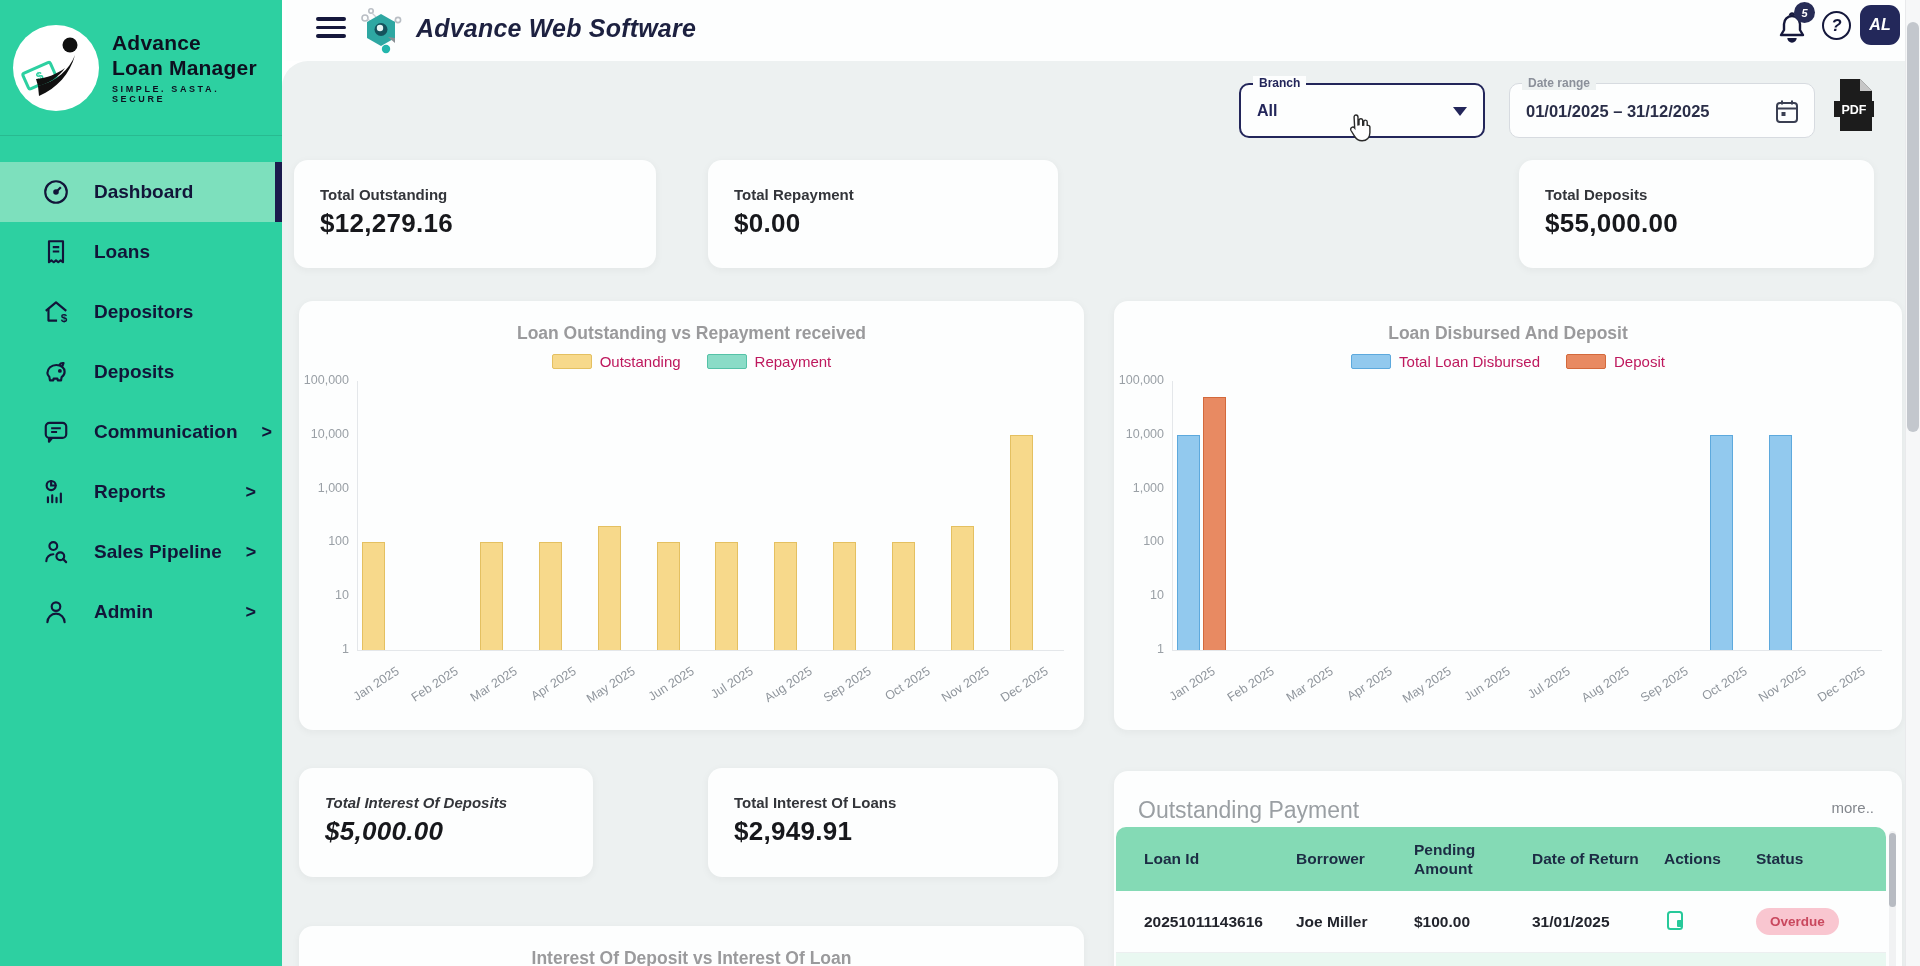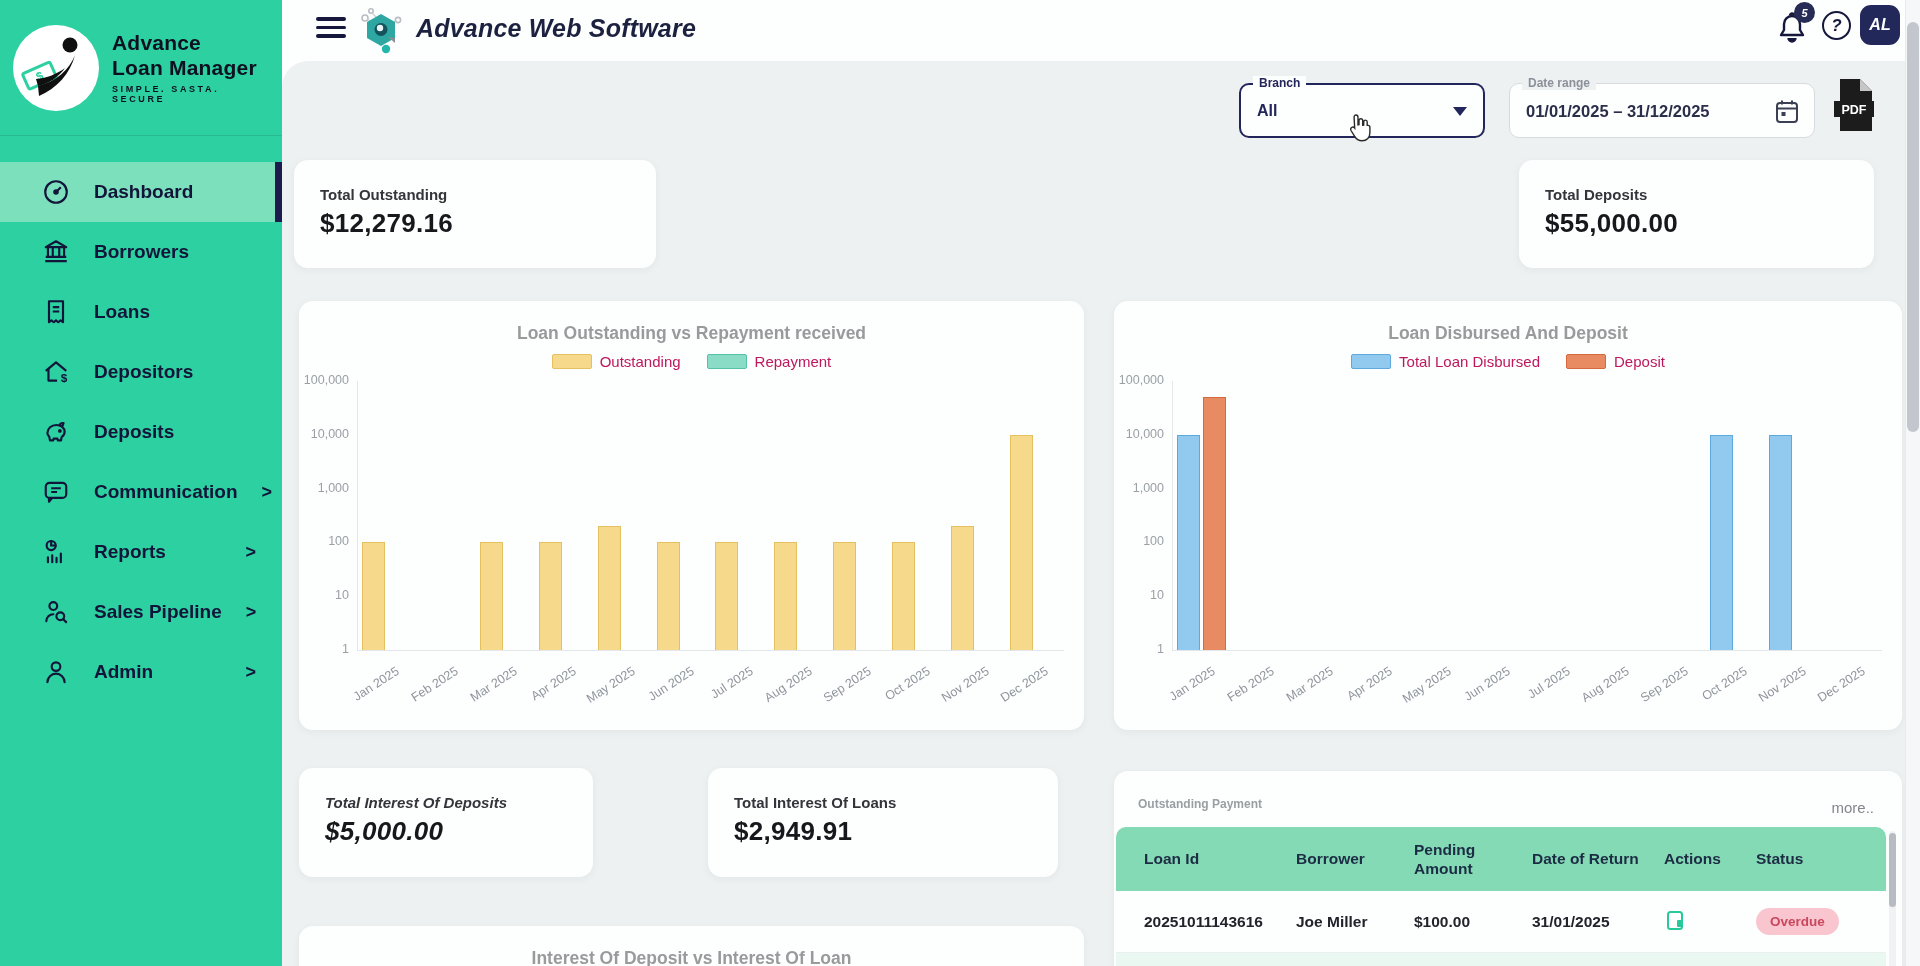--- a/index.html
+++ b/index.html
@@ -68,21 +68,21 @@
   .plot { position:absolute; left:0; right:0; top:78px; bottom:0; }
   .y-tick-label { position:absolute; text-align:right; font-size:12.5px; color:#9aa0a6; }
   .x-tick-label { position:absolute; text-align:right; font-size:12.5px; color:#8f959c;
     transform:rotate(-33deg); transform-origin:100% 0; white-space:nowrap; }
   .bar { position:absolute; }
   .axis-line { position:absolute; background:#e4e7ea; }
 
   
   #outstanding-panel { position:absolute; left:832px; top:710px; width:788px; height:256px; background:#fdfefe;
     border-radius:14px; box-shadow:0 2px 8px rgba(30,40,40,0.05); overflow:hidden; }
-  #op-title { position:absolute; left:24px; top:26px; font-size:12px; font-weight:700; color:#9a9fa3; }
+  #op-title { position:absolute; left:24px; top:26px; font-size:23px; font-weight:400; color:#9a9fa3; }
   #op-more { position:absolute; right:28px; top:28px; font-size:15px; color:#83878d; cursor:pointer; }
   #op-table { position:absolute; left:2px; right:16px; top:56px; }
   .op-grid { display:grid; grid-template-columns:152px 118px 118px 132px 92px 132px; padding-left:28px; align-items:center; }
   #op-head { background:#84dab5; border-radius:10px 10px 0 0; height:64px; }
   #op-head .th { font-size:15.5px; font-weight:700; color:#1c2c44; line-height:1.25; padding-right:8px; }
   .op-row { height:62px; border-bottom:1px solid #eceff0; background:#fdfefe; }
   .op-row.alt { background:#e9f8f1; }
   .op-row .td { font-size:15.5px; font-weight:600; color:#22242c; }
   .status-badge { display:inline-block; background:#f9c6d0; color:#c9485e; font-size:13.5px; font-weight:600;
     padding:6px 14px; border-radius:999px; }
@@ -122,28 +122,20 @@
     <div class="nav-item active">
       <svg class="ni" viewBox="0 0 26 26" fill="none" stroke="#121539" stroke-width="2">
         <circle cx="13" cy="13" r="10"></circle>
           <path d="M13 13l4.5-4.5"></path>
           <circle cx="13" cy="13" r="1.6" fill="#121539"></circle>
       </svg>
       <span class="nav-label">Dashboard</span>
     </div>
     <div class="nav-item">
       <svg class="ni" viewBox="0 0 26 26" fill="none" stroke="#121539" stroke-width="2" stroke-linejoin="round">
-        <path d="M13 3L3.5 8.5h19L13 3z"></path>
-          <path d="M5.5 8.5v9M10 8.5v9M16 8.5v9M20.5 8.5v9"></path>
-          <path d="M3.5 17.5h19M3 21.5h20"></path>
-      </svg>
-      <span class="nav-label">Borrowers</span>
-    </div>
-    <div class="nav-item">
-      <svg class="ni" viewBox="0 0 26 26" fill="none" stroke="#121539" stroke-width="2" stroke-linejoin="round">
         <path d="M6.5 3h13v19.5l-2.2-1.7-2.2 1.7-2.1-1.7-2.1 1.7-2.2-1.7-2.2 1.7V3z"></path>
           <path d="M10 8.5h6M10 12.5h6"></path>
       </svg>
       <span class="nav-label">Loans</span>
     </div>
     <div class="nav-item">
       <svg class="ni" viewBox="0 0 26 26" fill="none" stroke="#121539" stroke-width="2" stroke-linejoin="round">
         <path d="M3.5 12L13 4l9.5 8"></path>
           <path d="M6 10v11h8"></path>
           <text x="17.5" y="22.5" font-size="11" font-weight="bold" fill="#121539" stroke="none">$</text>
@@ -253,20 +245,24 @@
       <path d="M30 2l12 12H30z" fill="#ffffff"></path>
       <path d="M30 2l12 12H30z" fill="#1c1c1c" opacity="0.25"></path>
       <rect x="4" y="24" width="40" height="16" fill="#1c1c1c"></rect>
       <text x="24" y="36.5" text-anchor="middle" font-size="12.5" font-weight="bold" fill="#ffffff">PDF</text>
     </svg>
   </div>
 
   <div class="card" style="left:12px;top:99px;width:362px;height:108px;">
     <div class="c-label">Total Outstanding</div>
     <div class="c-value">$12,279.16</div>
+  </div>
+  <div class="card" style="left:426px;top:99px;width:350px;height:108px;">
+    <div class="c-label">Total Repayment</div>
+    <div class="c-value">$0.00</div>
   </div>
   <div class="card" style="left:1237px;top:99px;width:355px;height:108px;">
     <div class="c-label">Total Deposits</div>
     <div class="c-value">$55,000.00</div>
   </div>
 
   <div class="card" style="left:17px;top:240px;width:785px;height:429px;">
     <div class="chart-title">Loan Outstanding vs Repayment received</div>
     <div class="chart-legend">
         <div class="legend-item">

